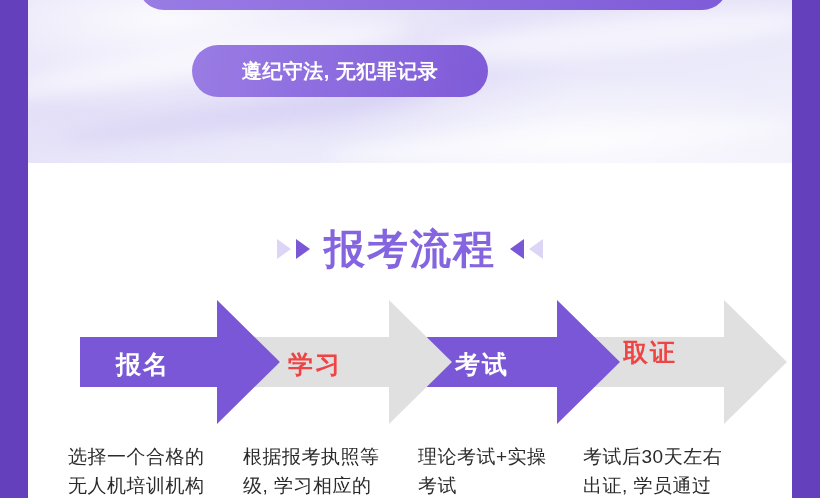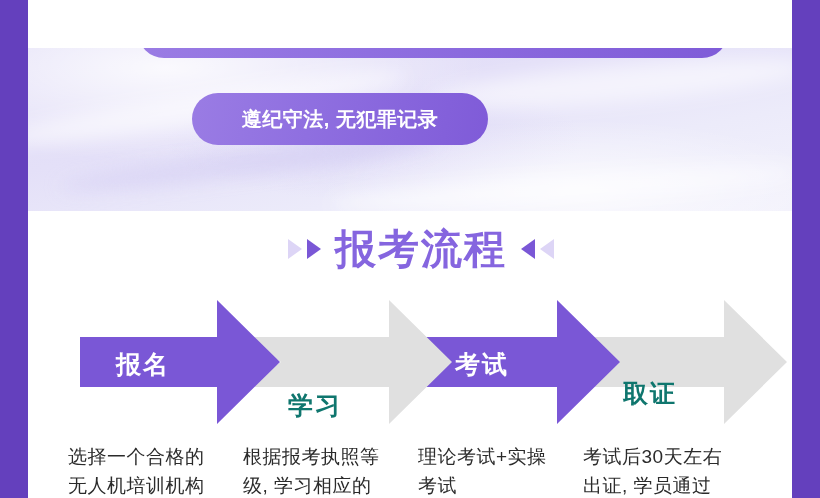--- a/index.html
+++ b/index.html
@@ -37,21 +37,20 @@
     left: 28px;
     top: 0;
     width: 764px;
     height: 163px;
     overflow: hidden;
     background:
       radial-gradient(ellipse 520px 150px at 18% 12%,  rgba(255,255,255,0.85) 0%, rgba(255,255,255,0) 62%),
       radial-gradient(ellipse 430px 120px at 72% 88%,  rgba(255,255,255,0.70) 0%, rgba(255,255,255,0) 60%),
       radial-gradient(ellipse 300px 90px  at 45% 55%,  rgba(214,208,245,0.55) 0%, rgba(214,208,245,0) 70%),
       linear-gradient(168deg, #dedaf6 0%, #e4e0f8 38%, #ecebfa 68%, #f3f2fc 100%);
-    margin-top: 48px;
   }
   
   #hero .streak {
     position: absolute;
     border-radius: 50%;
     background: rgba(255,255,255,0.55);
     filter: blur(9px);
     pointer-events: none;
   }
   #hero .streak.s1 { left: -40px; top: 46px;  width: 420px; height: 30px; transform: rotate(-9deg); }
@@ -91,21 +90,20 @@
   #section-title-row {
     position: absolute;
     left: 28px;
     top: 218px;
     width: 764px;
     height: 62px;
     display: flex;
     align-items: center;
     justify-content: center;
     gap: 14px;
-    margin-left: 11px;
   }
   #section-title {
     font-size: 41px;
     font-weight: 700;
     color: #8565df;
     letter-spacing: 2px;
     line-height: 1;
     white-space: nowrap;
   }
   .tri-group { display: flex; align-items: center; gap: 5px; }
@@ -133,21 +131,21 @@
 
   .flow-label {
     position: absolute;
     font-size: 25px;
     font-weight: 700;
     letter-spacing: 2px;
     white-space: nowrap;
     line-height: 1;
   }
   .flow-label.on-purple { color: #ffffff; }
-  .flow-label.on-gray   { color: #0f766e; margin-top: 41px; }
+  .flow-label.on-gray   { color: #ef4444; }
 
   
   #descs {
     position: absolute;
     left: 28px;
     top: 442px;
     width: 764px;
     height: 56px;
     display: flex;
     text-decoration: underline;

